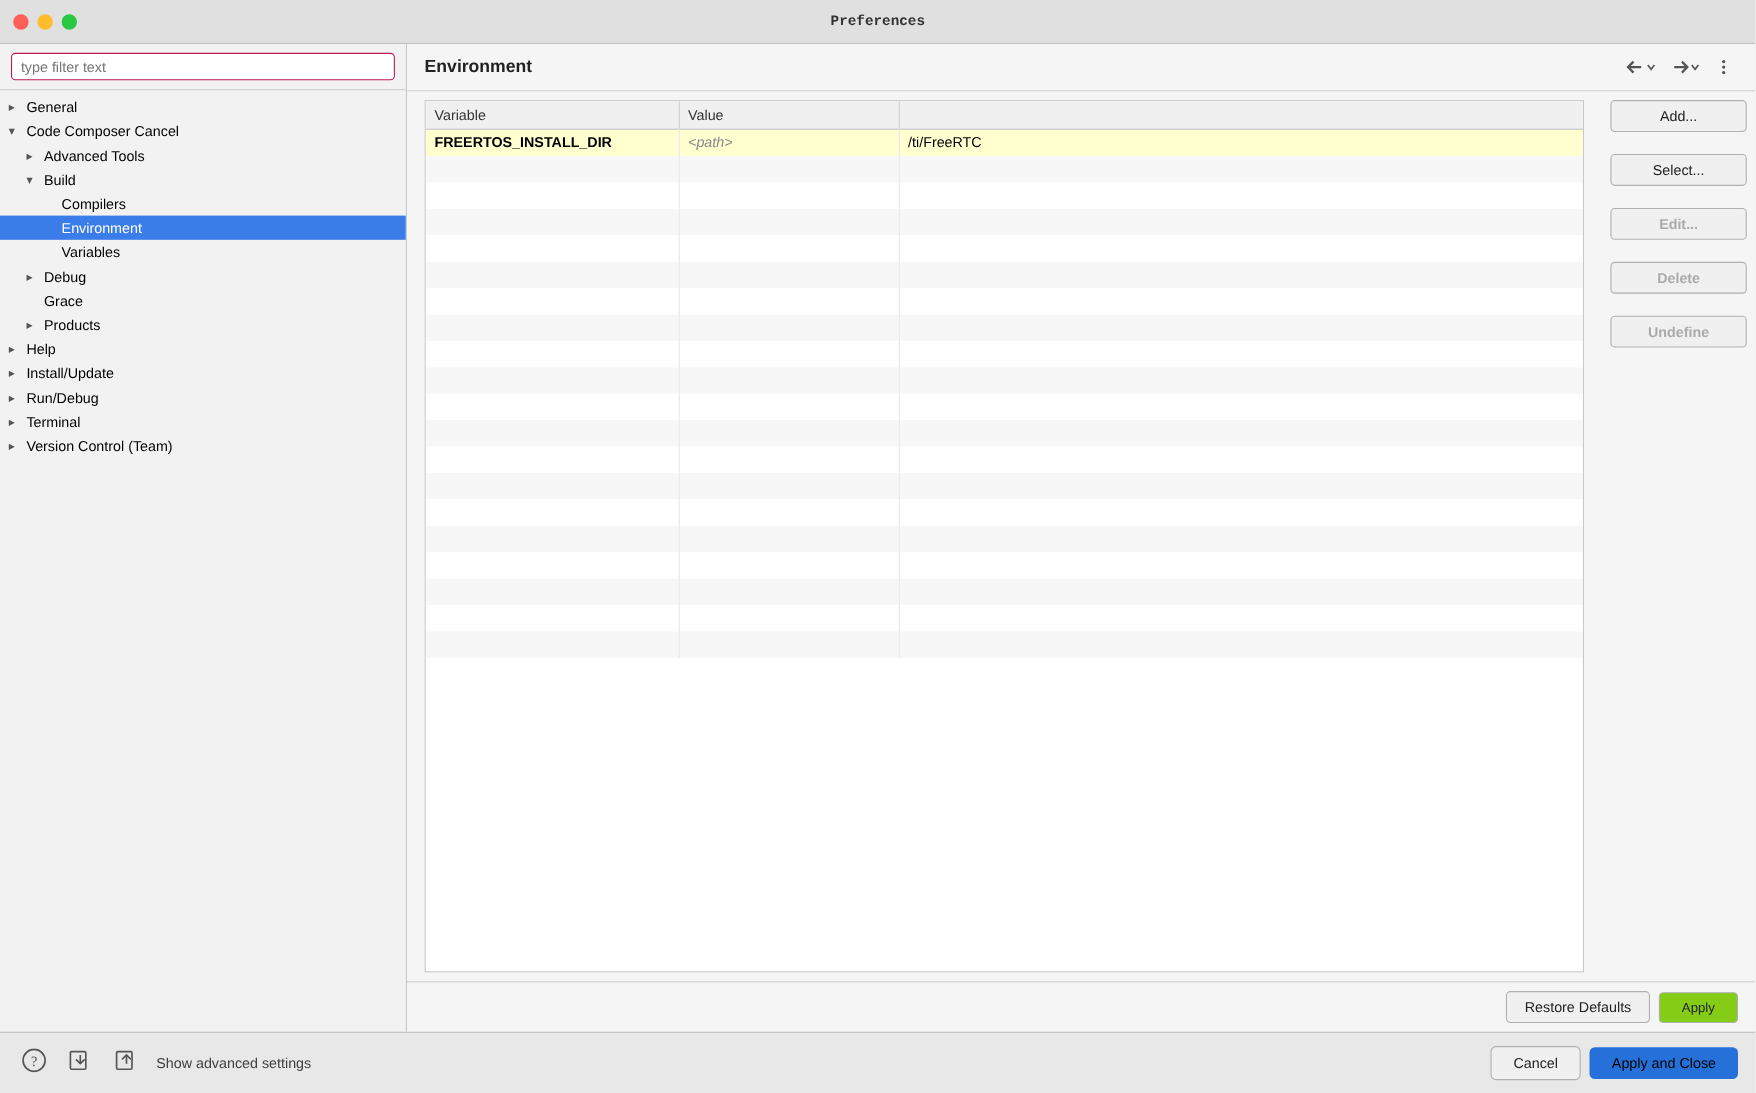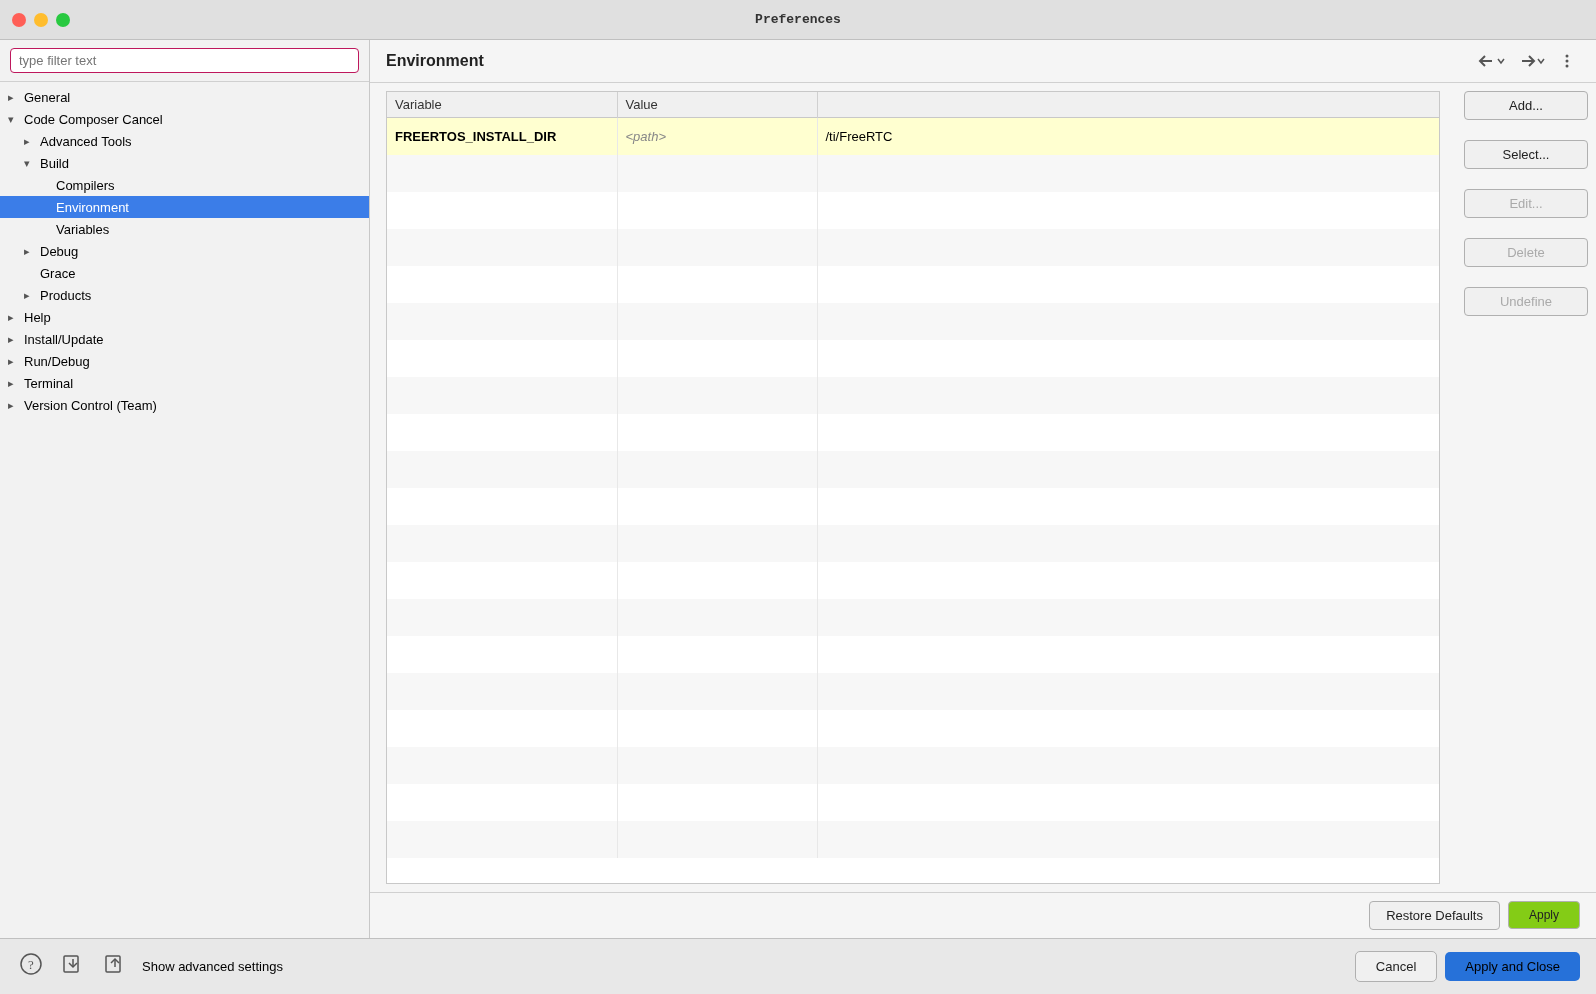--- a/index.html
+++ b/index.html
@@ -193,21 +193,21 @@
       background: white;
     }
     tbody tr.highlighted {
       background: #ffffd0;
     }
 
     tbody td {
       padding: 4px 8px;
       font-size: 13px;
       border-right: 1px solid #e8e8e8;
-      height: 37px;
+      height: 24px;
       margin-left: 44px;
     }
 
     tbody td:last-child { border-right: none; }
 
     .col-variable { width: 230px; }
     .col-value { width: 200px; }
     .col-rest { width: auto; }
 
     
@@ -226,27 +226,28 @@
       border-radius: 4px;
       background: #f0f0f0;
       font-size: 13px;
       cursor: pointer;
       text-align: center;
       color: #222;
     }
     .side-btn.disabled {
       color: #aaa;
       cursor: default;
+      font-weight: bold;
     }
 
     
     .panel-bottom-row {
       display: flex;
       justify-content: flex-end;
-      align-items: flex-start;
+      align-items: flex-end;
       padding: 8px 16px;
       gap: 8px;
       border-top: 1px solid #d0d0d0;
       background: #f5f5f5;
     }
 
     .restore-defaults-btn {
       padding: 6px 16px;
       border: 1px solid #b0b0b0;
       border-radius: 4px;
@@ -286,21 +287,21 @@
     .footer-icon-btn {
       background: none;
       border: none;
       cursor: pointer;
       font-size: 18px;
       color: #555;
       padding: 4px;
     }
 
     .show-advanced-link {
-      color: #000000;
+      color: #404040;
       text-decoration: none;
       font-size: 13px;
       cursor: pointer;
     }
 
     .footer-right {
       display: flex;
       gap: 8px;
       align-items: center;
     }

